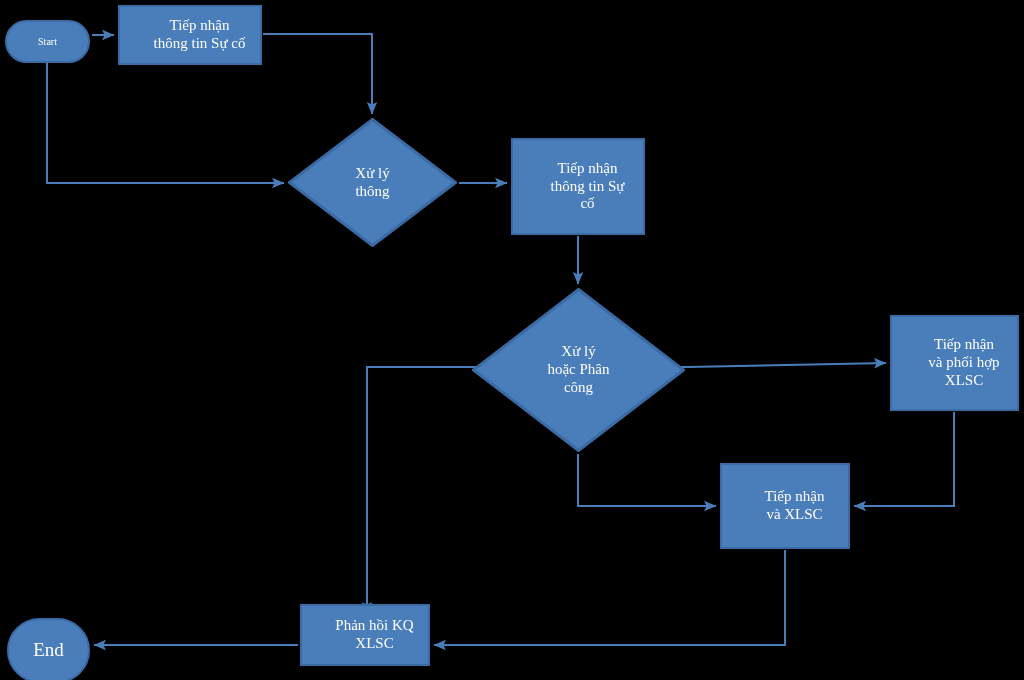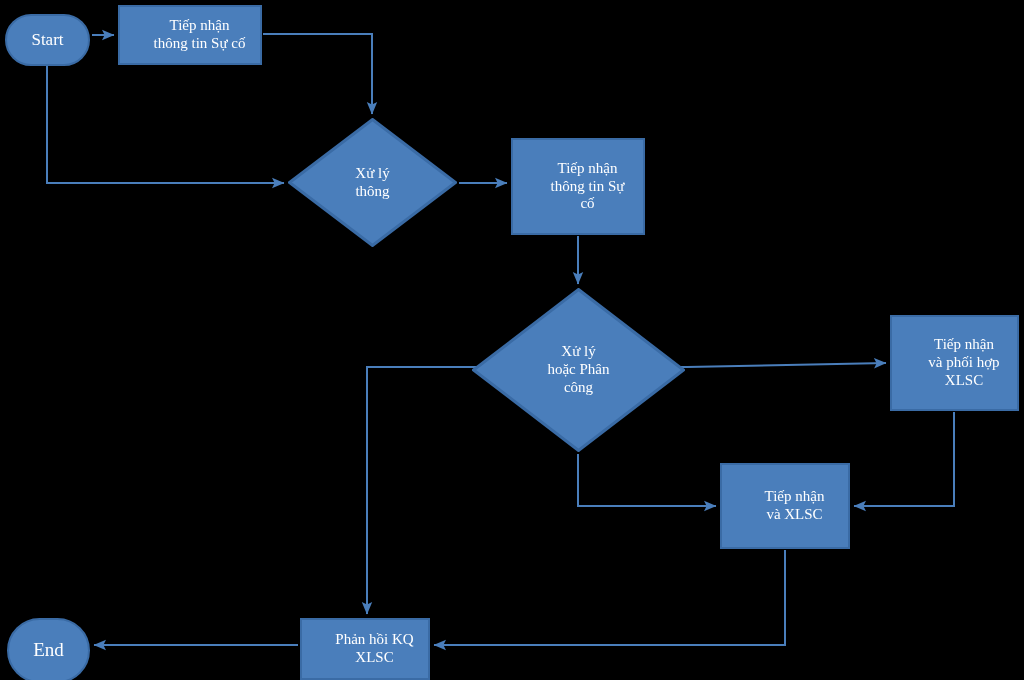--- a/index.html
+++ b/index.html
@@ -81,21 +81,21 @@
       <polyline points="459,183 507,183" fill="none" stroke="#4a7ebb" stroke-width="2" stroke-linecap="butt" stroke-linejoin="miter" marker-end="url(#arrowhead)"></polyline>
       <polyline points="578,236 578,284" fill="none" stroke="#4a7ebb" stroke-width="2" stroke-linecap="butt" stroke-linejoin="miter" marker-end="url(#arrowhead)"></polyline>
       <polyline points="687,367 886,363" fill="none" stroke="#4a7ebb" stroke-width="2" stroke-linecap="butt" stroke-linejoin="miter" marker-end="url(#arrowhead)"></polyline>
       <polyline points="578,454 578,506 716,506" fill="none" stroke="#4a7ebb" stroke-width="2" stroke-linecap="butt" stroke-linejoin="miter" marker-end="url(#arrowhead)"></polyline>
       <polyline points="954,412 954,506 854,506" fill="none" stroke="#4a7ebb" stroke-width="2" stroke-linecap="butt" stroke-linejoin="miter" marker-end="url(#arrowhead)"></polyline>
       <polyline points="687,367 367,367 367,614" fill="none" stroke="#4a7ebb" stroke-width="2" stroke-linecap="butt" stroke-linejoin="miter" marker-end="url(#arrowhead)"></polyline>
       <polyline points="785,550 785,645 434,645" fill="none" stroke="#4a7ebb" stroke-width="2" stroke-linecap="butt" stroke-linejoin="miter" marker-end="url(#arrowhead)"></polyline>
       <polyline points="298,645 94,645" fill="none" stroke="#4a7ebb" stroke-width="2" stroke-linecap="butt" stroke-linejoin="miter" marker-end="url(#arrowhead)"></polyline>
     </svg>
   <div id="nodes">
-      <div class="node shape-terminator" style="left: 5px; top: 14px; width: 85px; height: 52px; font-size: 17px;">
+      <div class="node shape-terminator" style="left: 5px; top: 20px; width: 85px; height: 43px; font-size: 10px;">
         <span class="node-label">Start</span>
       </div>
       <div class="node shape-process" style="left: 118px; top: 5px; width: 144px; height: 60px; font-size: 15px;">
         <span class="node-label">Tiếp nhận
 thông tin Sự cố</span>
       </div>
       <div class="node shape-decision" style="left: 288px; top: 118px; width: 169px; height: 129px; font-size: 15px;">
         <svg class="diamond-fill" viewBox="0 0 169 129" preserveAspectRatio="none">
           <polygon points="84.5,1.5 167.5,64.5 84.5,127.5 1.5,64.5" fill="#4a7ebb" stroke="#3a6ba5" stroke-width="3"></polygon>
         </svg>
@@ -117,21 +117,21 @@
       </div>
       <div class="node shape-process" style="left: 890px; top: 315px; width: 129px; height: 96px; font-size: 15px;">
         <span class="node-label">Tiếp nhận
 và phối hợp
 XLSC</span>
       </div>
       <div class="node shape-process" style="left: 720px; top: 463px; width: 130px; height: 86px; font-size: 15px;">
         <span class="node-label">Tiếp nhận
 và XLSC</span>
       </div>
-      <div class="node shape-process" style="left: 300px; top: 618px; width: 130px; height: 62px; font-size: 15px;">
+      <div class="node shape-process" style="left: 300px; top: 604px; width: 130px; height: 62px; font-size: 15px;">
         <span class="node-label">Phản hồi KQ
 XLSC</span>
       </div>
       <div class="node shape-terminator" style="left: 7px; top: 618px; width: 83px; height: 65px; font-size: 19px;">
         <span class="node-label">End</span>
       </div>
     </div>
 </div>
 
 </body></html>

